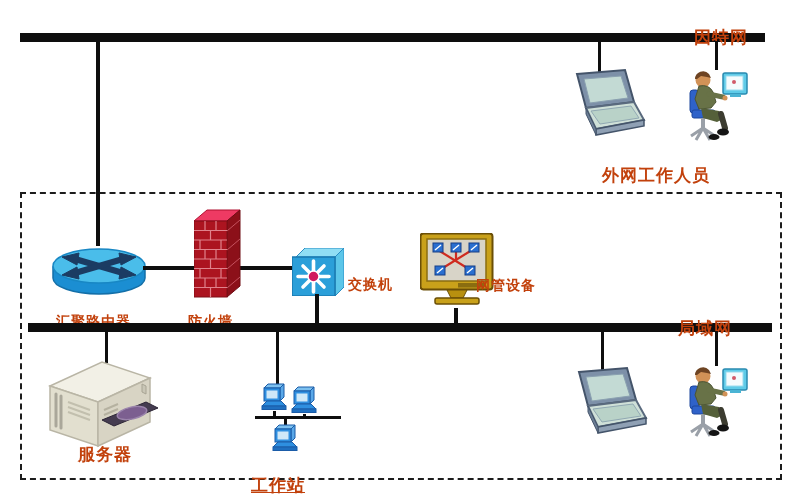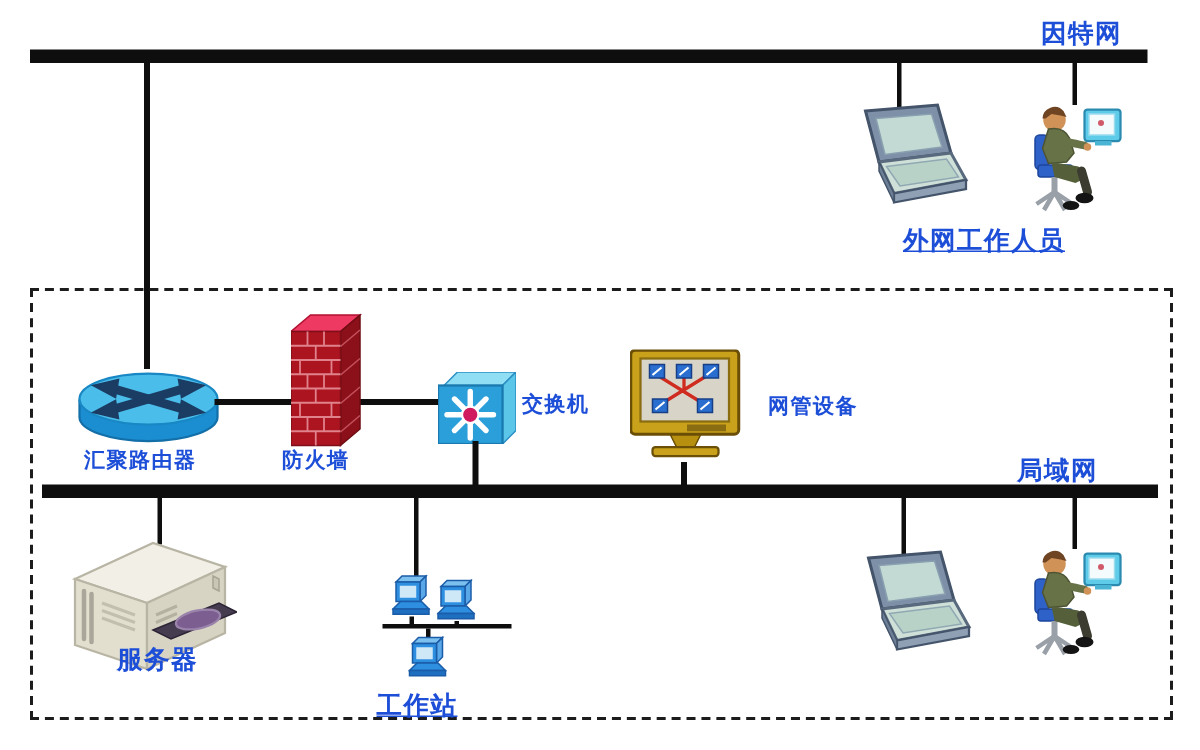--- a/index.html
+++ b/index.html
@@ -3,22 +3,23 @@
 <meta charset="utf-8">
 <style>
   html,body{margin:0;padding:0;background:#ffffff;}
   #canvas{
     position:relative;width:800px;height:500px;background:#ffffff;
     font-family:"DejaVu Sans","Liberation Sans",sans-serif;
     overflow:hidden;
   }
   .hline,.vline{position:absolute;background:#0e0e0e;}
   .lbl{
-    position:absolute;color:#1d4ed8;font-weight:700;white-space:nowrap;
+    position:absolute;color:#c2410c;font-weight:700;white-space:nowrap;
     font-family:"DejaVu Sans","Liberation Sans",sans-serif;
+    margin-top:15px;
   }
   .lbl-lg{font-size:17px;letter-spacing:1px;}
   .lbl-md{font-size:14px;letter-spacing:1px;}
   #lan-boundary{
     position:absolute;left:20px;top:192px;width:758px;height:284px;
     border:2px dashed #1c1c1c;background:transparent;
   }
   .icon{position:absolute;}
 </style>
 </head>
@@ -75,21 +76,21 @@
   <div class="vline" style="left:96px;top:41px;width:4px;height:205px;"></div>
   <div class="vline" style="left:598px;top:41px;width:3px;height:34px;"></div>
   <div class="vline" style="left:715px;top:41px;width:3px;height:29px;"></div>
 
   <svg class="icon" style="left:563px;top:68px;" width="86" height="72" viewBox="0 0 86 72">
     <use href="#def-laptop"></use>
   </svg>
   <svg class="icon" style="left:687px;top:64px;" width="62" height="80" viewBox="0 0 62 80">
     <use href="#def-person"></use>
   </svg>
-  <div class="lbl lbl-lg" style="left:602px;top:149px;text-decoration:underline;">外网工作人员</div>
+  <div class="lbl lbl-lg" style="left:602px;top:149px;">外网工作人员</div>
 
   <div id="lan-boundary"></div>
 
   <svg class="icon" style="left:51px;top:240px;" width="96" height="58" viewBox="0 0 96 58">
     <path d="M2,27 L2,38 a46,16 0 0 0 92,0 L94,27 Z" fill="#1b8ed2" stroke="#136fa8" stroke-width="1.5"></path>
     <ellipse cx="48" cy="26" rx="46" ry="17" fill="#4abdea" stroke="#1887c4" stroke-width="1.5"></ellipse>
     <g fill="#1b3c63" stroke="#1b3c63">
       <path d="M24,19 L72,33" stroke-width="6"></path>
       <path d="M24,33 L72,19" stroke-width="6"></path>
       <polygon points="11,17 28,13 26,25"></polygon>
@@ -140,21 +141,21 @@
       <rect x="31" y="10" width="10" height="9" fill="#2a6fd0" stroke="#163f86" stroke-width="1"></rect>
       <rect x="49" y="10" width="10" height="9" fill="#2a6fd0" stroke="#163f86" stroke-width="1"></rect>
       <rect x="15" y="33" width="10" height="9" fill="#2a6fd0" stroke="#163f86" stroke-width="1"></rect>
       <rect x="45" y="33" width="10" height="9" fill="#2a6fd0" stroke="#163f86" stroke-width="1"></rect>
       <path d="M15,17 l6,-5 M33,17 l6,-5 M51,17 l6,-5 M17,40 l6,-5 M47,40 l6,-5" stroke="#ffffff" stroke-width="1.4"></path>
     </g>
     <rect x="38" y="50" width="26" height="4.5" fill="#8a6d10"></rect>
     <polygon points="27,57 47,57 43,65 31,65" fill="#b8900f" stroke="#6b4f06" stroke-width="1"></polygon>
     <rect x="15" y="65" width="44" height="6" rx="2" fill="#c9a11a" stroke="#6b4f06" stroke-width="1.5"></rect>
   </svg>
-  <div class="lbl lbl-md" style="left:512px;top:262px;">网管设备</div>
+  <div class="lbl lbl-md" style="left:476px;top:262px;">网管设备</div>
   <div class="vline" style="left:454px;top:308px;width:4px;height:17px;"></div>
 
   <div class="hline" style="left:28px;top:323px;width:744px;height:9px;"></div>
   <div class="lbl lbl-lg" style="left:678px;top:302px;">局域网</div>
 
   <div class="vline" style="left:105px;top:331px;width:3px;height:32px;"></div>
   <div class="vline" style="left:276px;top:331px;width:3px;height:57px;"></div>
   <div class="vline" style="left:601px;top:331px;width:3px;height:40px;"></div>
   <div class="vline" style="left:715px;top:331px;width:3px;height:35px;"></div>
 

